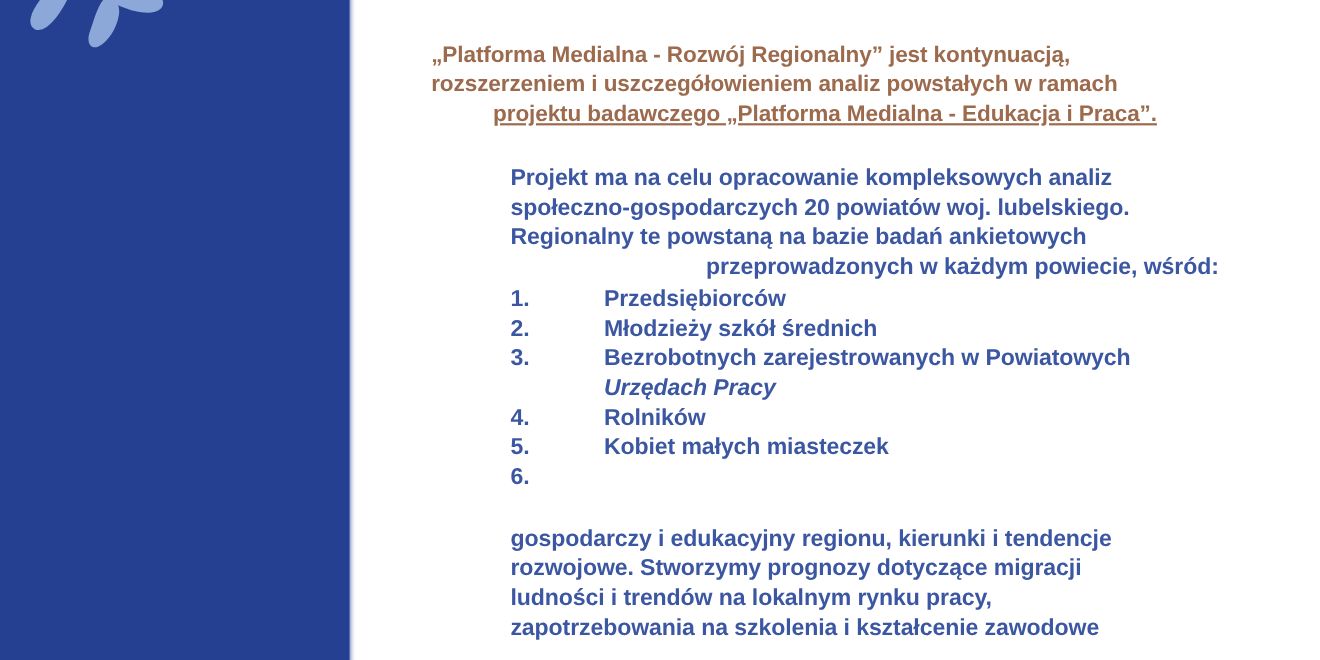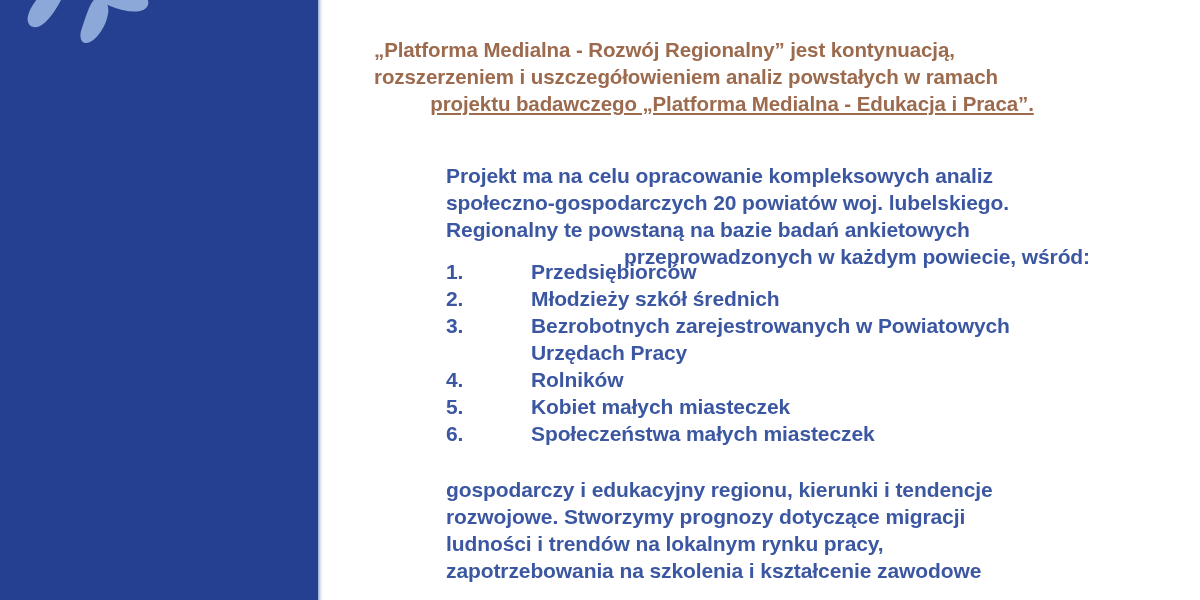--- a/index.html
+++ b/index.html
@@ -44,21 +44,21 @@
     position: absolute;
     left: 0;
     top: -52px;
     width: 190px;
     height: 120px;
   }
 
   
   .content {
     position: absolute;
-    left: 374px;
+    left: 392px;
     top: 0;
     width: 716px;
     height: 600px;
   }
 
   .para {
     margin: 0;
     text-align: justify;
     text-justify: inter-word;
   }
@@ -84,21 +84,20 @@
   .body-block {
     position: absolute;
     left: 72px;
     top: 148px;
     width: 644px;
     color: #3c57a2;
     font-size: 21px;
     line-height: 27px;
     font-weight: 700;
     letter-spacing: -0.1px;
-    margin-top: 14px;
   }
   .body-block .last-line {
     text-align: right;
   }
 
   
   .numlist {
     position: absolute;
     left: 72px;
     top: 258px;
@@ -115,20 +114,21 @@
   }
   .numlist-num {
     width: 85px;
     flex: 0 0 85px;
   }
   .numlist-text {
     flex: 1 1 auto;
   }
   .numlist-cont {
     padding-left: 85px;
+    font-style: italic;
   }
 
   
   .closing {
     position: absolute;
     left: 72px;
     top: 476px;
     width: 644px;
     color: #3c57a2;
     font-size: 21px;
@@ -193,21 +193,20 @@
         <span class="numlist-text">Rolników</span>
       </div>
 
       <div class="numlist-row">
         <span class="numlist-num">5.</span>
         <span class="numlist-text">Kobiet małych miasteczek</span>
       </div>
 
       <div class="numlist-row">
         <span class="numlist-num">6.</span>
-        <span class="numlist-text">Społeczeństwa małych miasteczek</span>
       </div>
 
     </div>
 
     <div class="closing">
       <div class="para">gospodarczy i edukacyjny regionu, kierunki i tendencje</div>
       <div class="para">rozwojowe. Stworzymy prognozy dotyczące migracji</div>
       <div class="para">ludności i trendów na lokalnym rynku pracy,</div>
       <div class="para last-line">zapotrzebowania na szkolenia i kształcenie zawodowe</div>
     </div>

